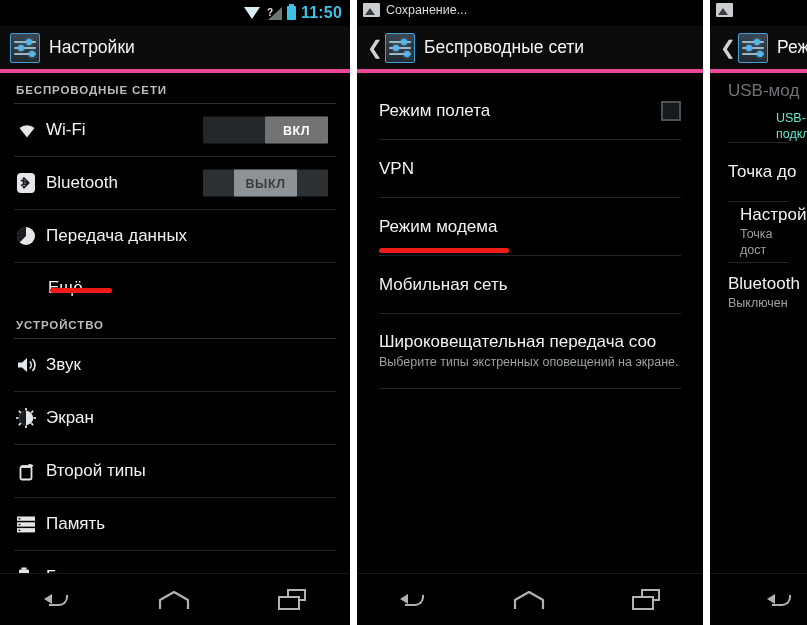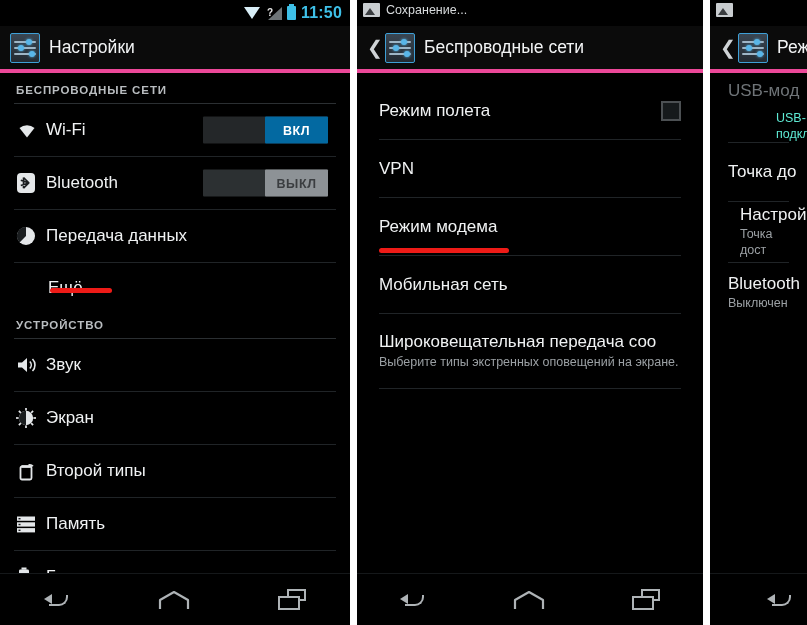--- a/index.html
+++ b/index.html
@@ -126,22 +126,22 @@
   .toggle{
     position:absolute; right:22px; top:50%; transform:translateY(-50%);
     width:125px; height:27px; background:#2b2e30; border-radius:1px;
     display:flex; align-items:center;
   }
   .toggle .thumb{
     width:63px; height:27px; display:flex; align-items:center; justify-content:center;
     font-size:12.5px; font-weight:bold; letter-spacing:.6px; border-radius:1px;
   }
   .toggle.on  { background:#242729; justify-content:flex-end; }
-  .toggle.on  .thumb{ background:#0369a1; color:#ffffff; }
-  .toggle.off { background:#2c3032; justify-content:flex-end; }
+  .toggle.on  .thumb{ background:#737373; color:#ffffff; }
+  .toggle.off { background:#2c3032; justify-content:center; }
   .toggle.off .thumb{ background:#8d9296; color:#3a3d40; }
 
   
   .checkbox{
     position:absolute; right:22px; top:50%; transform:translateY(-50%);
     width:20px; height:20px; border:2px solid #4c5053; background:#161a1c;
   }
 
   
   .redline{

